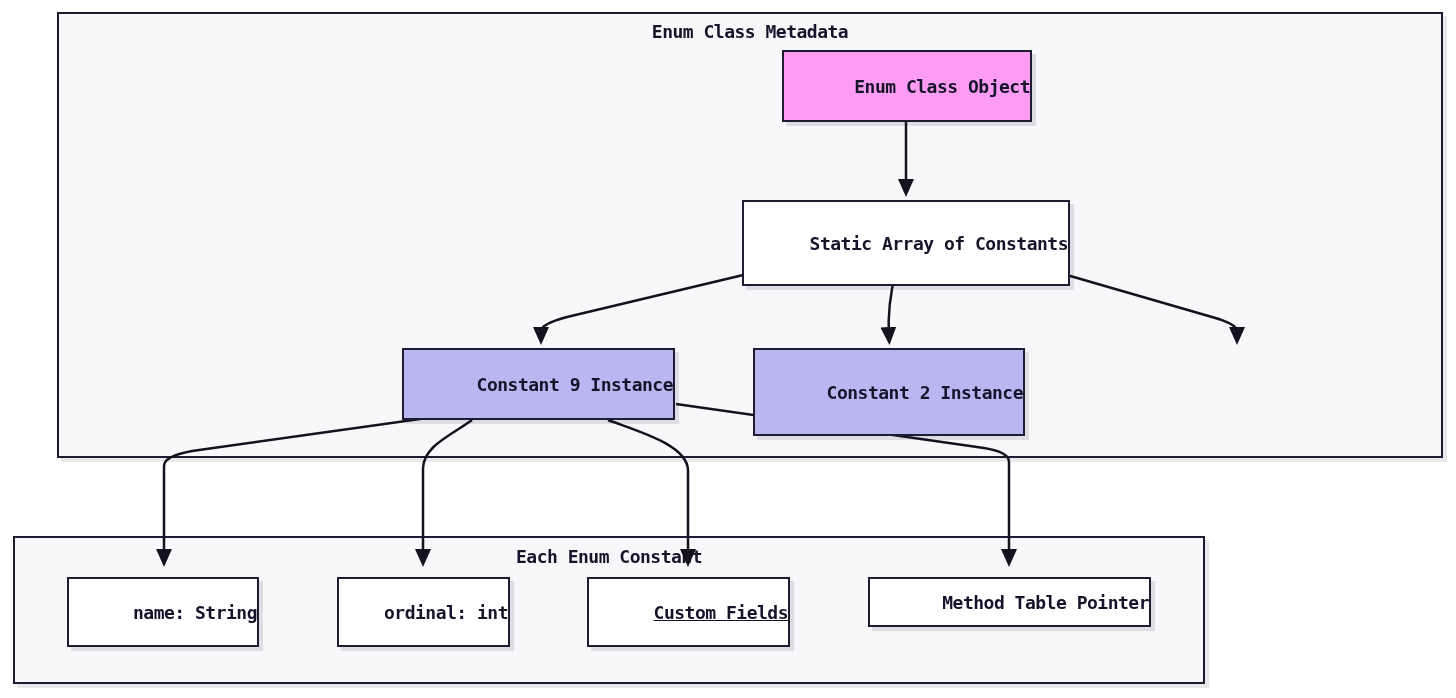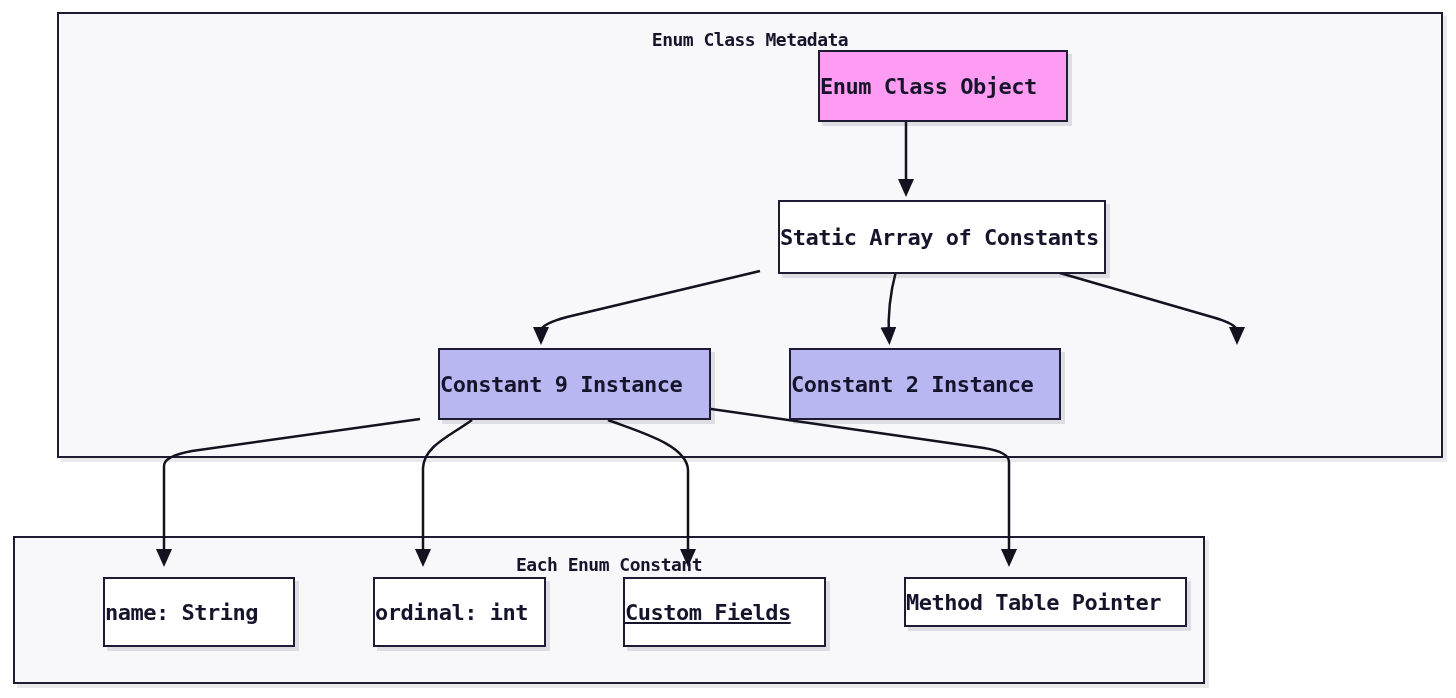--- a/index.html
+++ b/index.html
@@ -29,21 +29,20 @@
     z-index:1;
   }
   .cluster-title{
     position:absolute;
     left:0; right:0;
     text-align:center;
     font-size:18px;
     font-weight:600;
     color:var(--c-text);
     letter-spacing:-0.5px;
-    margin-top:8px;
   }
   #cluster-metadata{ left:57px; top:12px; width:1386px; height:446px; }
   #cluster-metadata .cluster-title{ top:7px; }
   #cluster-each{ left:13px; top:536px; width:1192px; height:148px; }
   #cluster-each .cluster-title{ top:8px; }
 
   .edges-layer{
     position:absolute;
     left:0; top:0;
     width:1456px;
@@ -54,39 +53,38 @@
   .edges-layer path.edge{
     fill:none;
     stroke:var(--c-arrow);
     stroke-width:2.5px;
   }
 
   .node{
     position:absolute;
     display:flex;
     align-items:center;
-    justify-content:flex-start;
+    justify-content:flex-end;
     text-align:center;
     border:2.5px solid var(--c-border);
     box-shadow:4px 4px 0 rgba(35,33,60,0.12);
-    font-size:22px;
+    font-size:18px;
     font-weight:600;
     color:var(--c-text);
     letter-spacing:-0.5px;
     background:var(--c-white);
     z-index:3;
-    margin-left:36px;
   }
   .node.pink{ background:var(--c-pink); }
   .node.purple{ background:var(--c-purple); }
 
   #node-enum-class-object{ left:782px; top:50px;  width:250px; height:72px; }
-  #node-static-array     { left:742px; top:200px; width:328px; height:74px; }
+  #node-static-array     { left:742px; top:200px; width:328px; height:86px; }
   #node-constant1        { left:402px; top:348px; width:273px; height:72px; }
-  #node-constant2        { left:753px; top:348px; width:272px; height:72px; }
+  #node-constant2        { left:753px; top:348px; width:272px; height:88px; }
   #node-constant3        { left:1102px;top:348px; width:273px; height:72px; }
   #node-name-field       { left:67px;  top:577px; width:192px; height:70px; }
   #node-ordinal-field    { left:337px; top:577px; width:173px; height:70px; }
   #node-custom-fields    { left:587px; top:577px; width:203px; height:70px;text-decoration:underline; }
   #node-method-table     { left:868px; top:577px; width:283px; height:50px; }
 </style>
 </head>
 <body>
 
 <div class="canvas">

